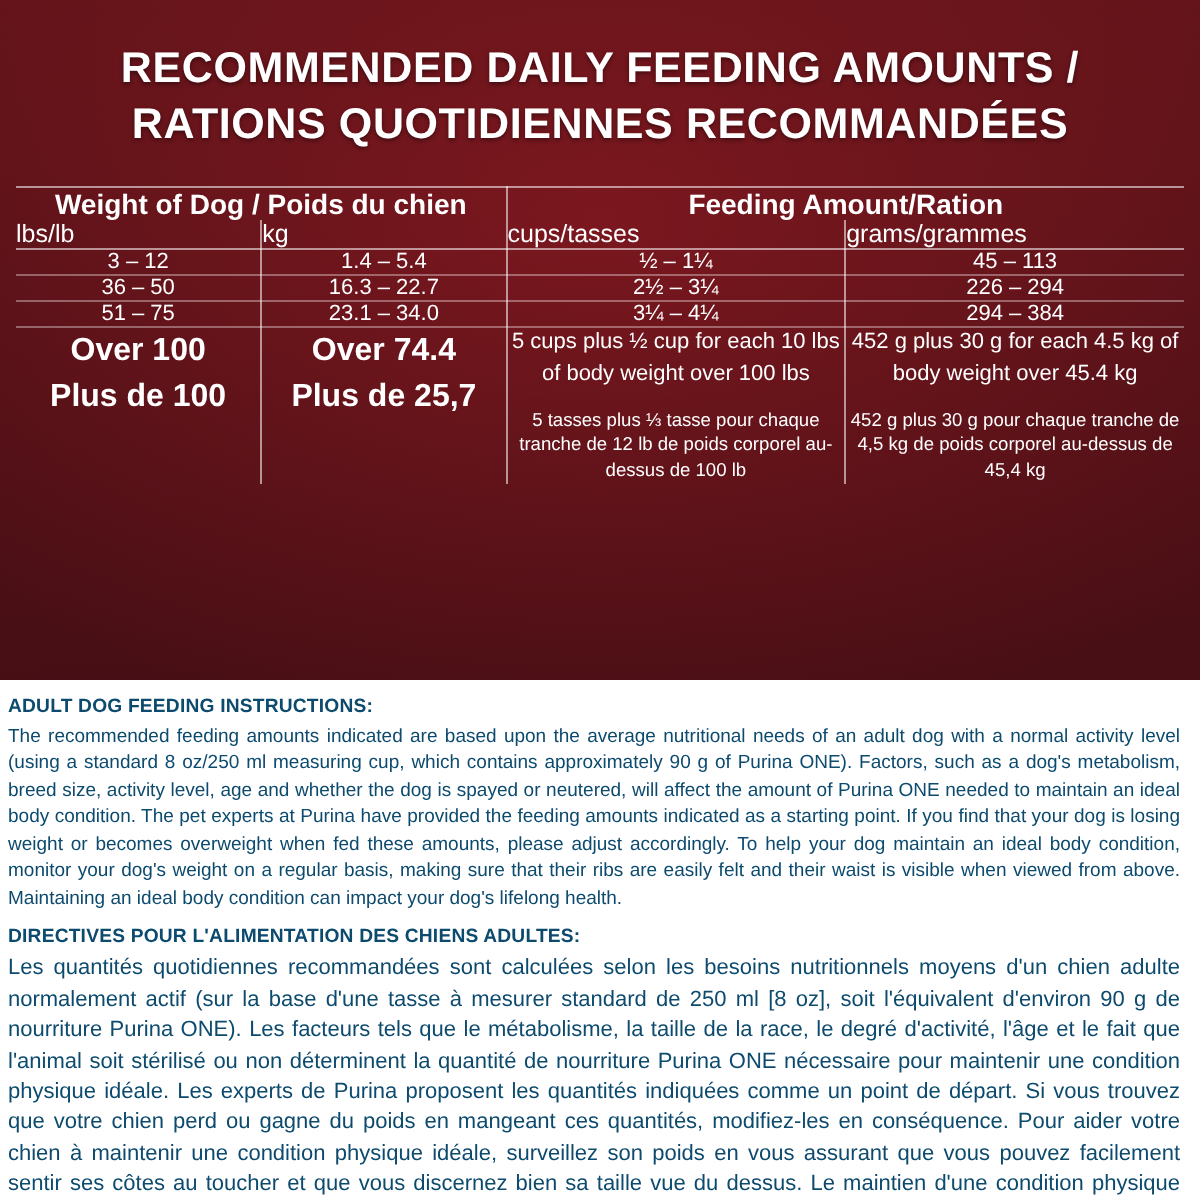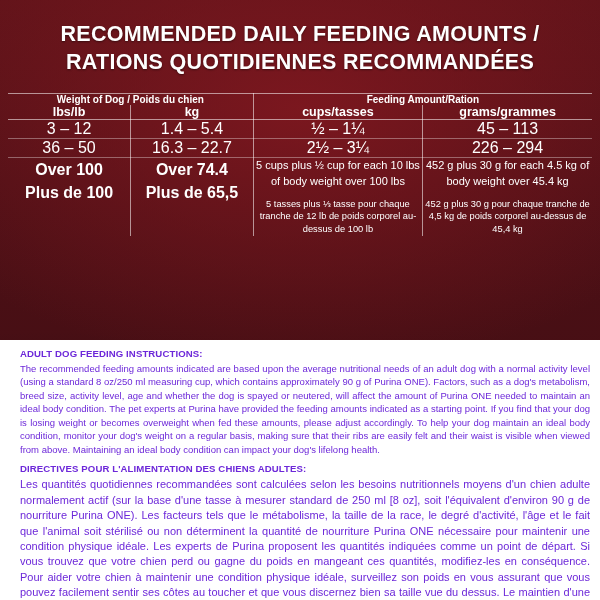--- a/index.html
+++ b/index.html
@@ -47,37 +47,37 @@
     color: #ffffff;
     font-size: 11.5px;
   }
   table.feed td, table.feed th {
     border: 0;
     padding: 0;
   }
   .hdr-group {
     text-align: center;
     font-weight: bold;
-    font-size: 10px;
+    font-size: 14px;
     padding: 7px 4px 2px 4px;
     vertical-align: middle;
   }
   .hdr-sub {
-    text-align: center;
-    font-weight: bold;
+    text-align: left;
+    font-weight: normal;
     font-size: 12.5px;
     padding: 0 4px 7px 4px;
   }
   .vline { border-right: 1px solid rgba(255,255,255,0.55) !important; }
   .hline-top { border-top: 1px solid rgba(255,255,255,0.55) !important; }
   .hline-bot { border-bottom: 1px solid rgba(255,255,255,0.55) !important; }
   .row-cell {
     text-align: center;
     padding: 4.5px 4px;
-    font-size: 16px;
+    font-size: 11px;
     border-bottom: 1px solid rgba(255,255,255,0.35) !important;
   }
   .over-cell {
     text-align: center;
     padding: 7px 6px 9px 6px;
     font-size: 11px;
     line-height: 1.45;
     vertical-align: top;
   }
   .over-cell.bold { font-weight: bold; font-size: 16px; }
@@ -85,22 +85,22 @@
     display: block;
     margin-top: 8px;
     font-size: 9.3px;
     line-height: 1.38;
   }
   
   .panel {
     position: absolute;
     left: 0; right: 0; bottom: 0;
     background: #ffffff;
-    color: #6d28d9;
-    padding: 6px 10px 8px 20px;
+    color: #0c4a6e;
+    padding: 6px 10px 8px 4px;
     height: 260px;
   }
   .panel h3 {
     margin: 2px 0 3px 0;
     font-size: 9.6px;
     font-weight: bold;
     letter-spacing: 0.1px;
   }
   .panel p {
     margin: 0 0 7px 0;
@@ -148,27 +148,33 @@
           <td class="row-cell vline">½ – 1¼</td>
           <td class="row-cell">45 – 113</td>
         </tr>
         <tr>
           <td class="row-cell vline">36 – 50</td>
           <td class="row-cell vline">16.3 – 22.7</td>
           <td class="row-cell vline">2½ – 3¼</td>
           <td class="row-cell">226 – 294</td>
         </tr>
         <tr>
+          <td class="row-cell vline">51 – 75</td>
+          <td class="row-cell vline">23.1 – 34.0</td>
+          <td class="row-cell vline">3¼ – 4¼</td>
+          <td class="row-cell">294 – 384</td>
+        </tr>
+        <tr>
           <td class="over-cell bold vline">
             <span>Over 100</span><br>
             <span>Plus de 100</span>
           </td>
           <td class="over-cell bold vline">
             <span>Over 74.4</span><br>
-            <span>Plus de 65,5</span>
+            <span>Plus de 25,7</span>
           </td>
           <td class="over-cell vline">
             <span>5 cups plus ½ cup for each 10 lbs of body weight over 100 lbs</span>
             <span class="over-small">5 tasses plus ⅓ tasse pour chaque tranche de 12 lb de poids corporel au-dessus de 100 lb</span>
           </td>
           <td class="over-cell">
             <span>452 g plus 30 g for each 4.5 kg of body weight over 45.4 kg</span>
             <span class="over-small">452 g plus 30 g pour chaque tranche de 4,5 kg de poids corporel au-dessus de 45,4 kg</span>
           </td>
         </tr>

